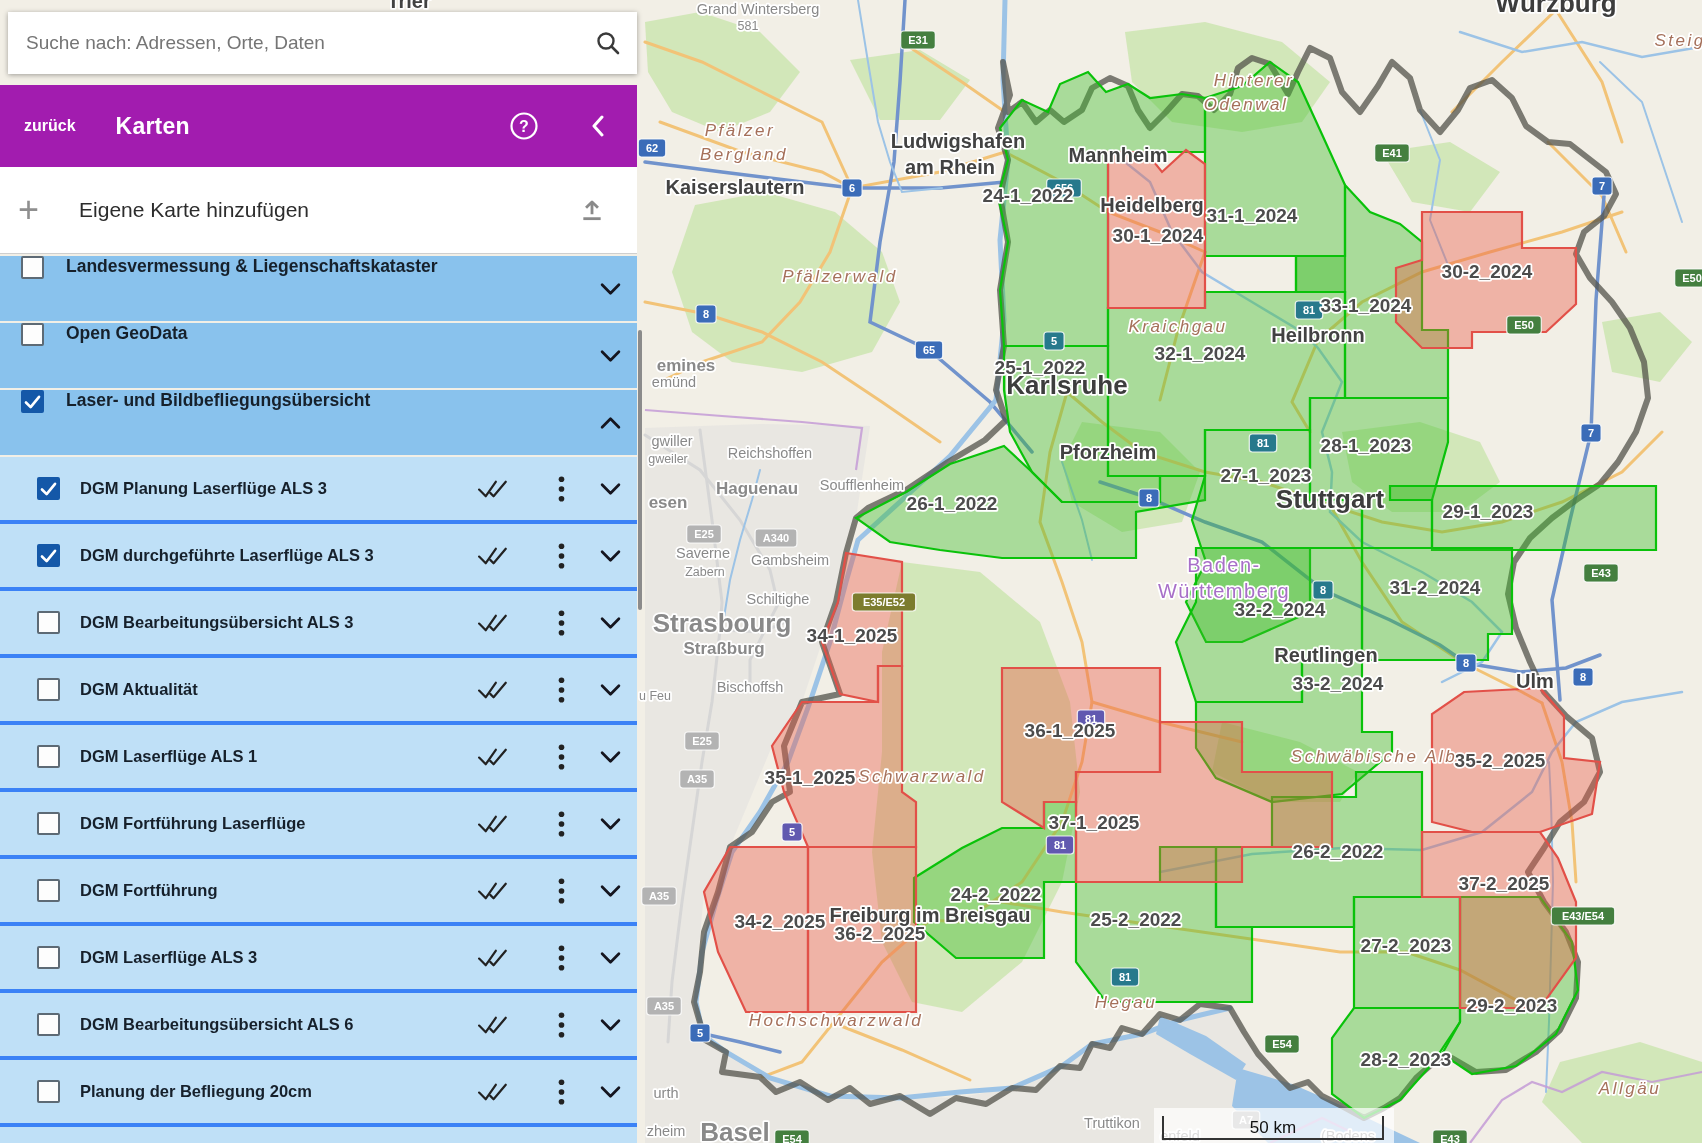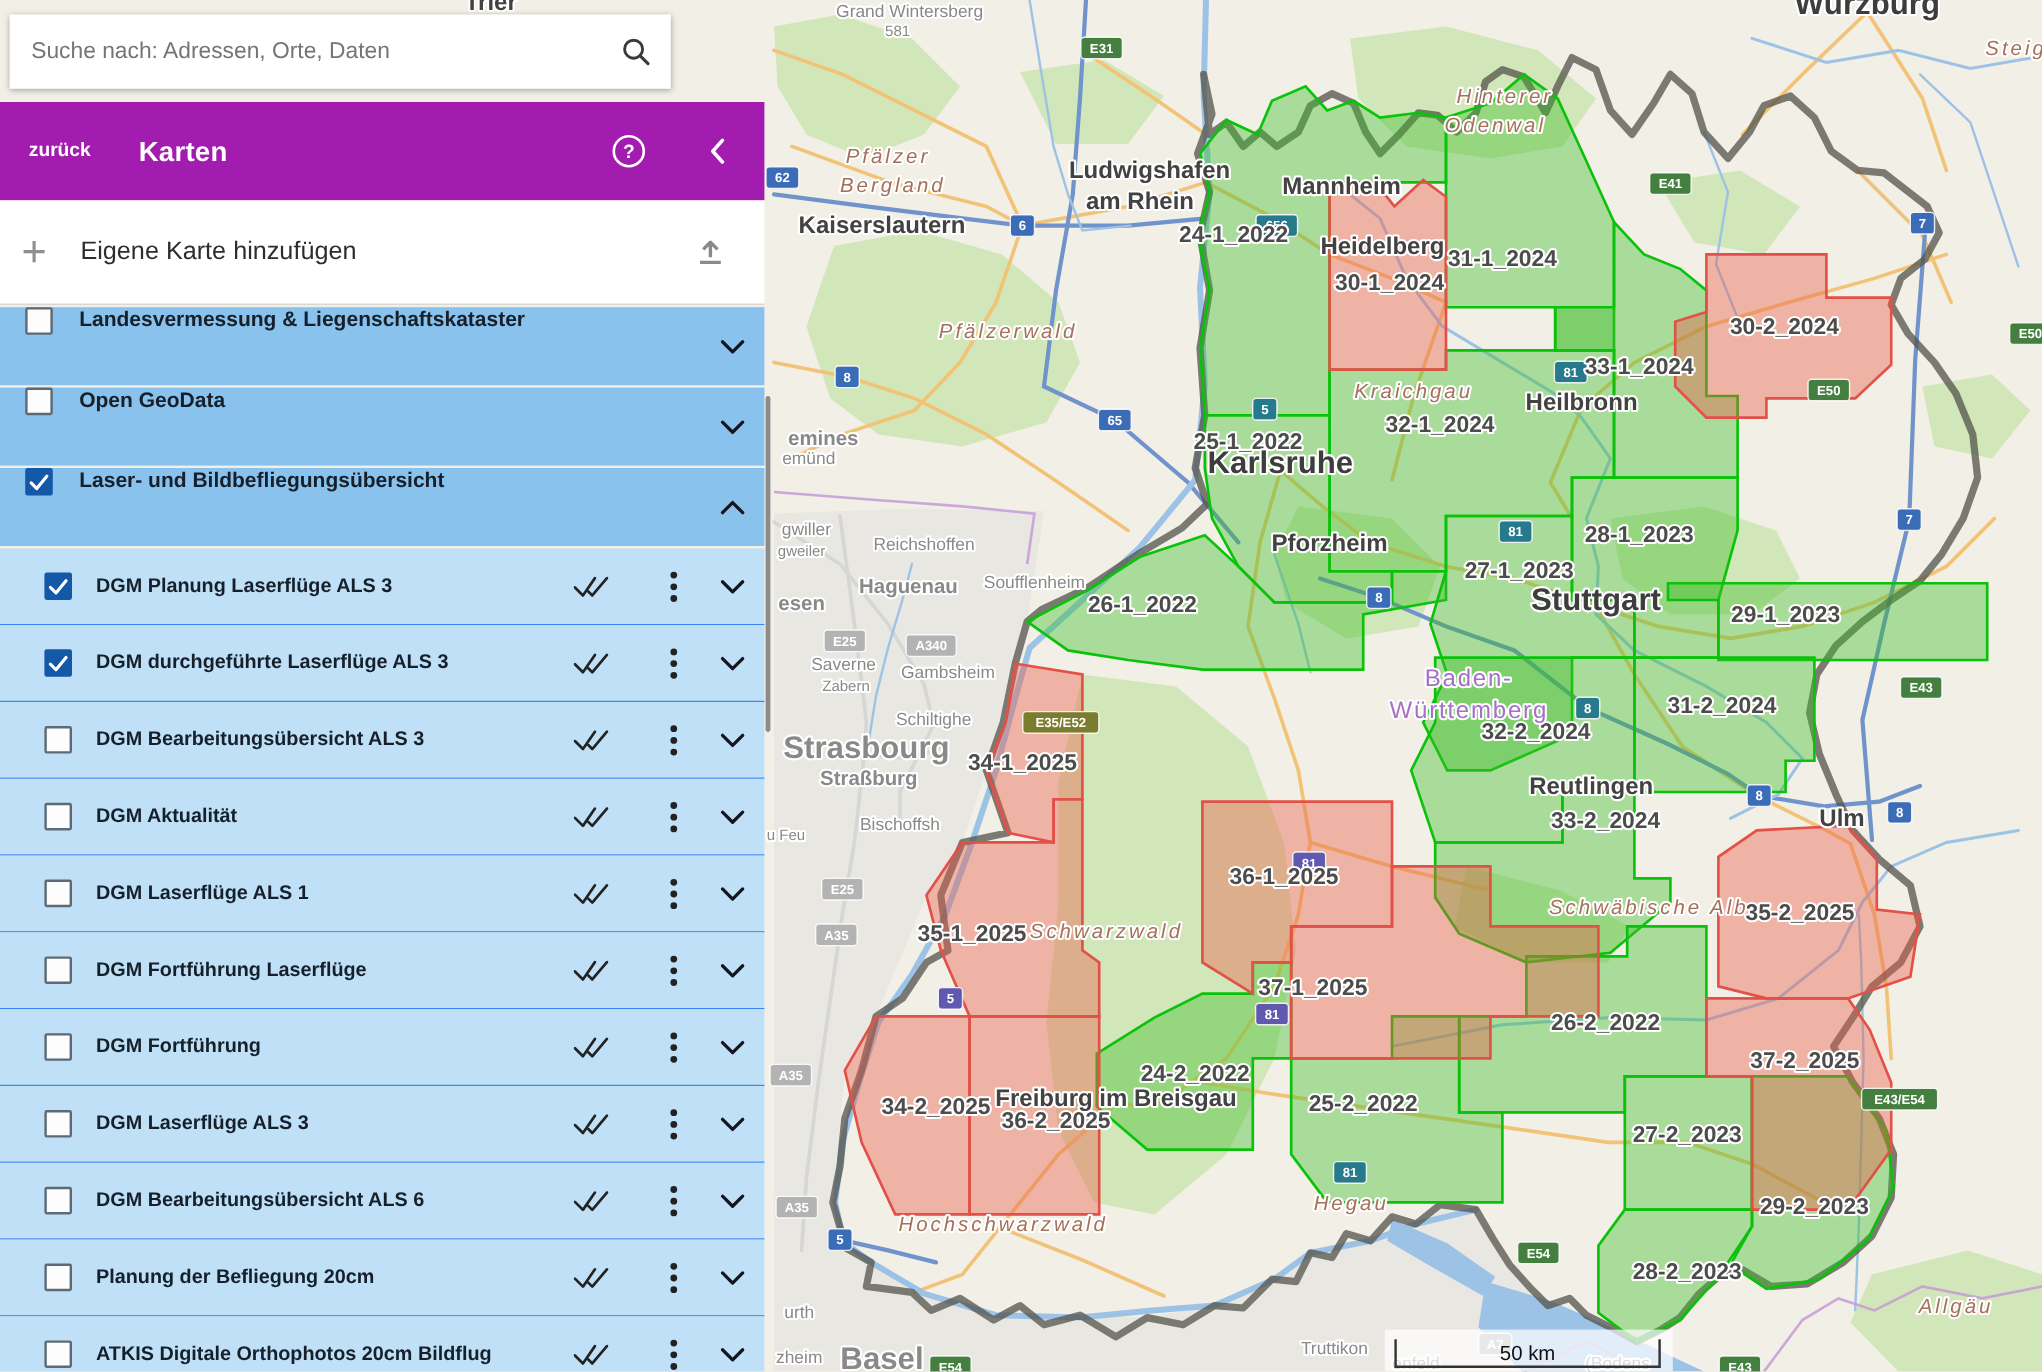--- a/index.html
+++ b/index.html
@@ -3,44 +3,44 @@
 <meta charset="utf-8">
 <style>
   html,body{margin:0;padding:0}
   body{width:1702px;height:1143px;overflow:hidden;position:relative;
        font-family:"Liberation Sans",sans-serif;background:#f2efe6}
   #map-wrap{position:absolute;inset:0}
   #map-svg{position:absolute;left:0;top:0;width:1702px;height:1143px}
 
   
   #sidebar{position:absolute;left:0;top:0;width:645px;height:1143px}
-  .search-panel{position:absolute;left:8px;top:12px;width:551px;height:62px;background:#ffffff;
+  .search-panel{position:absolute;left:8px;top:12px;width:629px;height:62px;background:#ffffff;
     box-shadow:0 1px 5px rgba(0,0,0,.35);display:flex;align-items:center;padding:0 16px;box-sizing:border-box}
   .search-panel input{flex:1;border:none;outline:none;font-size:19px;color:#333;
     font-family:"Liberation Sans",sans-serif;background:transparent}
   .search-panel input::placeholder{color:#757575;opacity:1}
   .search-icon{width:26px;height:26px;flex:0 0 auto;cursor:pointer}
 
   .panel-header{position:absolute;left:0;top:85px;width:637px;height:82px;background:#a21caf;
     display:flex;align-items:center;color:#fff}
   .back-btn{font-size:16px;font-weight:700;margin-left:24px;cursor:pointer}
   .panel-title{font-size:23px;font-weight:700;margin-left:40px;letter-spacing:.2px}
   .hdr-icons{margin-left:auto;display:flex;align-items:center;gap:52px;margin-right:32px}
   .hdr-icons span{cursor:pointer;display:flex}
 
   .addmap{position:absolute;left:0;top:167px;width:637px;height:86px;background:#fff;
     border-bottom:1px solid #cfcfcf;display:flex;align-items:center;cursor:pointer}
   .plus-icon{font-size:36px;font-weight:300;color:#8f8f8f;margin-left:18px;line-height:1}
-  .addmap-label{font-size:21px;color:#2d2d2d;margin-left:28px}
+  .addmap-label{font-size:21px;color:#2d2d2d;margin-left:40px}
   .upload-icon{margin-left:auto;margin-right:32px;display:flex}
 
   #list{position:absolute;left:0;top:256px;width:637px}
   .group-row{height:65px;background:#89c2ed;margin-bottom:2px;display:flex;
     position:relative;cursor:pointer}
-  .layer-row{height:63px;background:#bfe0f7;border-bottom:1px solid #3b82f6;display:flex;
+  .layer-row{height:63px;background:#bfe0f7;border-bottom:4px solid #3b82f6;display:flex;
     align-items:center;position:relative;cursor:pointer}
   .cb{width:23px;height:23px;border:2px solid #5d6a75;background:#fdfdfd;border-radius:2px;
     box-sizing:border-box;flex:0 0 auto;display:flex;align-items:center;justify-content:center;cursor:pointer}
   .cb.checked{background:#1458a8;border-color:#1458a8}
   .group-row .cb{margin-left:21px}
   .layer-row .cb{margin-left:37px}
   .group-label{font-size:17.5px;font-weight:700;color:#16202b;margin-left:22px;white-space:nowrap}
   .layer-label{font-size:16.5px;font-weight:700;color:#16202b;margin-left:20px;white-space:nowrap;
     max-width:330px;overflow:hidden}
   .li{position:absolute;top:50%;transform:translateY(-50%);display:flex;cursor:pointer}

